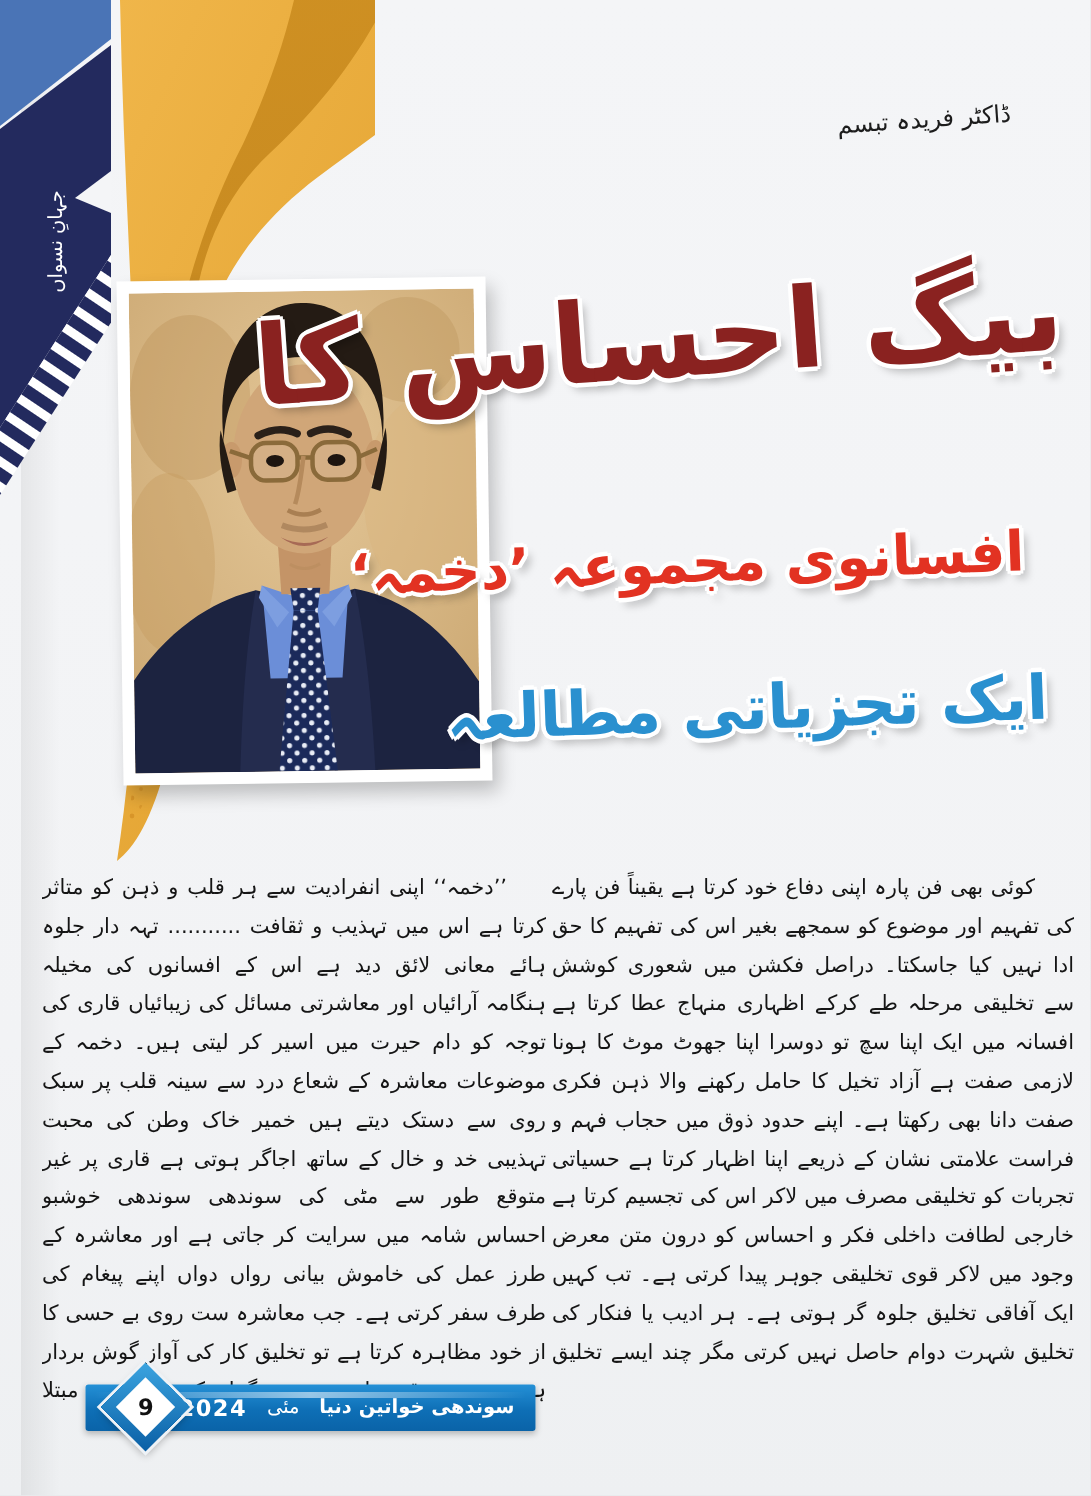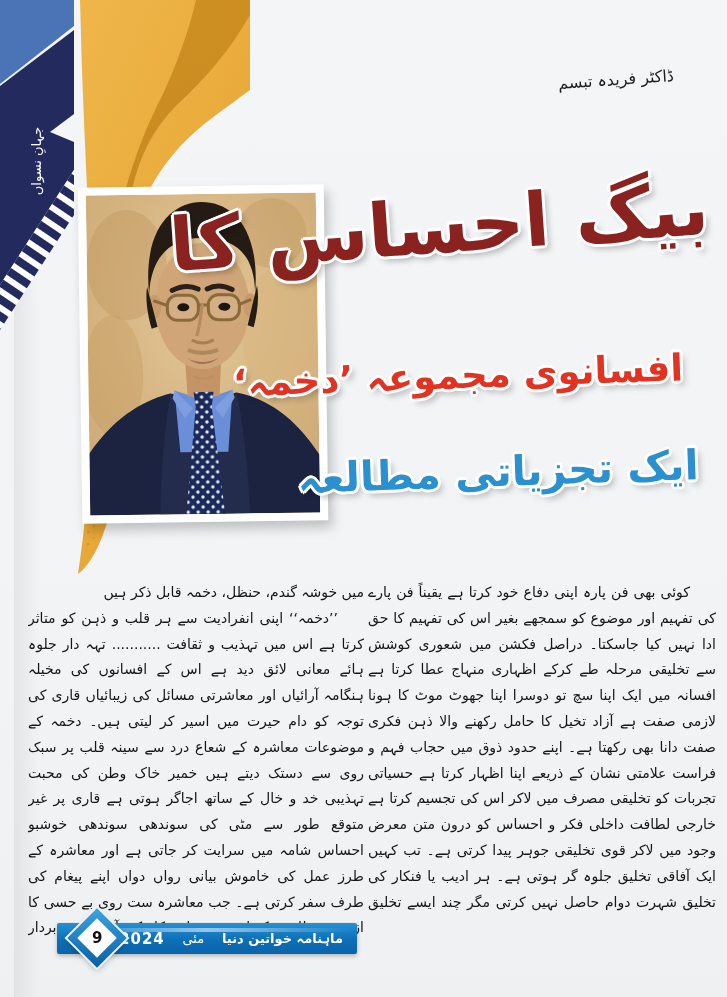--- a/index.html
+++ b/index.html
@@ -190,26 +190,25 @@
 
   <div class="author-name">ڈاکٹر فریدہ تبسم</div>
   <div class="title-main outline-white">بیگ احساس کا</div>
   <div class="subtitle-red outline-white">افسانوی مجموعہ ’دخمہ‘</div>
   <div class="subtitle-blue outline-white">ایک تجزیاتی مطالعہ</div>
 
   <div class="col col-right">
     <p class="indent">کوئی بھی فن پارہ اپنی دفاع خود کرتا ہے یقیناً فن پارے کی تفہیم اور موضوع کو سمجھے بغیر اس کی تفہیم کا حق ادا نہیں کیا جاسکتا۔ دراصل فکشن میں شعوری کوشش سے تخلیقی مرحلہ طے کرکے اظہاری منہاج عطا کرتا ہے افسانہ میں ایک اپنا سچ تو دوسرا اپنا جھوٹ موٹ کا ہونا لازمی صفت ہے آزاد تخیل کا حامل رکھنے والا ذہن فکری صفت دانا بھی رکھتا ہے۔ اپنے حدود ذوق میں حجاب فہم و فراست علامتی نشان کے ذریعے اپنا اظہار کرتا ہے حسیاتی تجربات کو تخلیقی مصرف میں لاکر اس کی تجسیم کرتا ہے خارجی لطافت داخلی فکر و احساس کو درون متن معرض وجود میں لاکر قوی تخلیقی جوہر پیدا کرتی ہے۔ تب کہیں ایک آفاقی تخلیق جلوہ گر ہوتی ہے۔ ہر ادیب یا فنکار کی تخلیق شہرت دوام حاصل نہیں کرتی مگر چند ایسے تخلیق کار بھی ہوتے ہیں جو اپنے خون جگر سے اپنی تخلیقات کو بلندیوں تک پہنچا کر عالمی شہرت کی بلندی تک پہنچ جاتے ہیں انہی فنکاروں میں ایک نام افسانہ نگار بیگ احساس صاحب کا بھی لائق تحسین ہے۔ ان کے مشہور افسانوی مجموعوں</p>
   </div>
   <div class="col col-left">
-    <p>میں خوشہ گندم، حنظل، دخمہ قابل ذکر ہیں</p>
     <p class="indent">’’دخمہ‘‘ اپنی انفرادیت سے ہر قلب و ذہن کو متاثر کرتا ہے اس میں تہذیب و ثقافت ........... تہہ دار جلوہ ہائے معانی لائق دید ہے اس کے افسانوں کی مخیلہ ہنگامہ آرائیاں اور معاشرتی مسائل کی زیبائیاں قاری کی توجہ کو دام حیرت میں اسیر کر لیتی ہیں۔ دخمہ کے موضوعات معاشرہ کے شعاع درد سے سینہ قلب پر سبک روی سے دستک دیتے ہیں خمیر خاک وطن کی محبت تہذیبی خد و خال کے ساتھ اجاگر ہوتی ہے قاری پر غیر متوقع طور سے مٹی کی سوندھی سوندھی خوشبو احساس شامہ میں سرایت کر جاتی ہے اور معاشرہ کے طرز عمل کی خاموش بیانی رواں دواں اپنے پیغام کی طرف سفر کرتی ہے۔ جب معاشرہ ست روی بے حسی کا از خود مظاہرہ کرتا ہے تو تخلیق کار کی آواز گوش بردار ہوتی ہے۔ یہ قوم، اسیر وہم و گمان کے خوف میں مبتلا احساس درد لیے استحصال میں مقید ہے تخلیق کار کی تخلیق حق بیانی کے ساتھ صفحہ قرطاس سے قاری کے دل میں اترتی چلی جاتی ہے اور</p>
   </div>
 
   <div class="footer-bar">
-    <span class="footer-mag">ماہنامہ خواتین دنیا</span>
+    <span class="footer-mag">سوندھی خواتین دنیا</span>
     <span class="footer-month">مئی</span>
     <span class="footer-year">2024</span>
   </div>
   <div class="diamond">
     <div class="diamond-inner">
       <span>9</span>
     </div>
   </div>
 </div>
 

